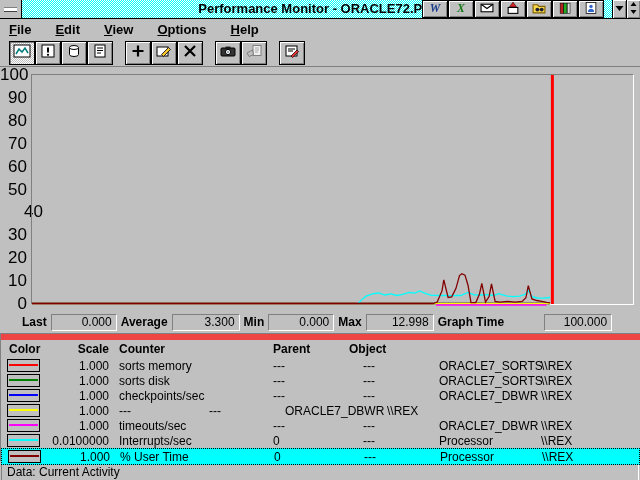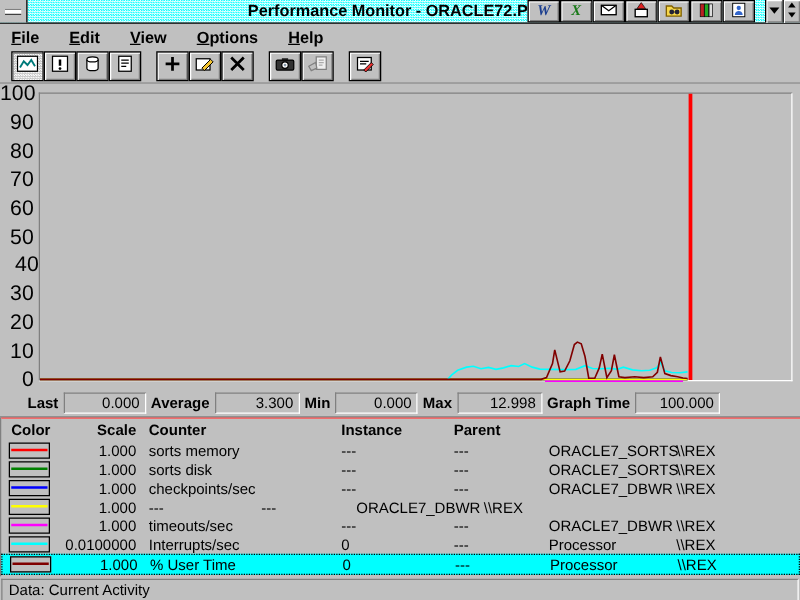--- a/index.html
+++ b/index.html
@@ -70,21 +70,21 @@
     border-bottom:1px solid #808080;box-shadow:0 1px 0 #fff;
   }
   .vb-label{font-weight:bold;padding:0 4px;white-space:nowrap}
   .vb-box{
     height:15px;line-height:15px;background:#C0C0C0;text-align:right;padding:0 4px;
     border:1px solid;border-color:#808080 #fff #fff #808080;box-sizing:content-box;
   }
   
   .legend-pane{height:127px;border-left:1px solid #808080;position:relative}
   .lrow{display:flex;align-items:center;height:15px}
-  .lrow.header{height:18px;font-weight:bold;border-top:1px solid #ef4444}
+  .lrow.header{height:18px;font-weight:bold;border-top:6px solid #ef4444}
   .lrow.selected{background:#00FFFF;height:17px;border:1px dotted #000;box-sizing:border-box}
   .c-color{width:44px;flex:none;display:flex;align-items:center}
   .c-scale{width:66px;flex:none;text-align:right;padding-right:2px;box-sizing:border-box}
   .c-counter{width:154px;flex:none;padding-left:8px;box-sizing:border-box;white-space:nowrap;overflow:hidden}
   .c-instance{width:90px;flex:none;padding-left:8px;box-sizing:border-box}
   .c-parent{width:76px;flex:none;padding-left:8px;box-sizing:border-box}
   .c-object{width:102px;flex:none;padding-left:8px;box-sizing:border-box;white-space:nowrap}
   .c-computer{flex:1;padding-left:8px;white-space:nowrap}
   .c-color .hdr-pad{padding-left:8px}
   .swatch{width:31px;height:11px;background:#C0C0C0;border:1px solid #000;margin-left:6px;position:relative;flex:none}
@@ -241,21 +241,21 @@
   </div>
 
 <div class="chart-region">
   <div id="ylabels">
       <div class="ylab" style="top: 1px; left: 0px;">100</div>
       <div class="ylab" style="top: 23.9px; left: 0px;">90</div>
       <div class="ylab" style="top: 46.8px; left: 0px;">80</div>
       <div class="ylab" style="top: 69.7px; left: 0px;">70</div>
       <div class="ylab" style="top: 92.6px; left: 0px;">60</div>
       <div class="ylab" style="top: 115.5px; left: 0px;">50</div>
-      <div class="ylab" style="top: 138.4px; left: 4px;">40</div>
+      <div class="ylab" style="top: 138.4px; left: 16px;">40</div>
       <div class="ylab" style="top: 161.3px; left: 0px;">30</div>
       <div class="ylab" style="top: 184.2px; left: 0px; text-align: right;">20</div>
       <div class="ylab" style="top: 207.1px; left: 0px;">10</div>
       <div class="ylab" style="top: 230px; left: 0px;">0</div>
     </div>
   <div class="plot">
     <svg id="chart-svg" width="601" height="229" viewBox="0 0 601 229" preserveAspectRatio="none">
         <polyline fill="none" stroke="#FF0000" stroke-width="1.3" points="0.0,228.5 518.0,228.5"></polyline>
         <polyline fill="none" stroke="#008000" stroke-width="1.3" points="0.0,228.5 518.0,228.5"></polyline>
         <polyline fill="none" stroke="#0000FF" stroke-width="1.3" points="0.0,228.5 518.0,228.5"></polyline>
@@ -271,32 +271,32 @@
 <div class="valuebar">
     <span class="vb-label">Last</span>
     <div class="vb-box" style="width: 56px;">0.000</div>
     <span class="vb-label">Average</span>
     <div class="vb-box" style="width: 58px;">3.300</div>
     <span class="vb-label">Min</span>
     <div class="vb-box" style="width: 56px;">0.000</div>
     <span class="vb-label">Max</span>
     <div class="vb-box" style="width: 58px;">12.998</div>
     <span class="vb-label">Graph Time</span>
-    <div class="vb-box" style="width: 58px;">100.000</div>
+    <div class="vb-box" style="width: 58px; margin-left: 36px;">100.000</div>
   </div>
 
 <div class="legend-pane">
     <div class="lrow header">
       <div class="c-color">
         <span class="hdr-pad">Color</span>
       </div>
       <div class="c-scale">Scale</div>
       <div class="c-counter">Counter</div>
-      <div class="c-instance">Instance</div>
       <div class="c-parent">Parent</div>
+      <div class="c-object">Object</div>
     </div>
     <div class="lrow">
       <div class="c-color">
         <div class="swatch">
           <div class="line" style="background:#FF0000"></div>
         </div>
       </div>
       <div class="c-scale">1.000</div>
       <div class="c-counter">sorts memory</div>
       <div class="c-instance">---</div>

